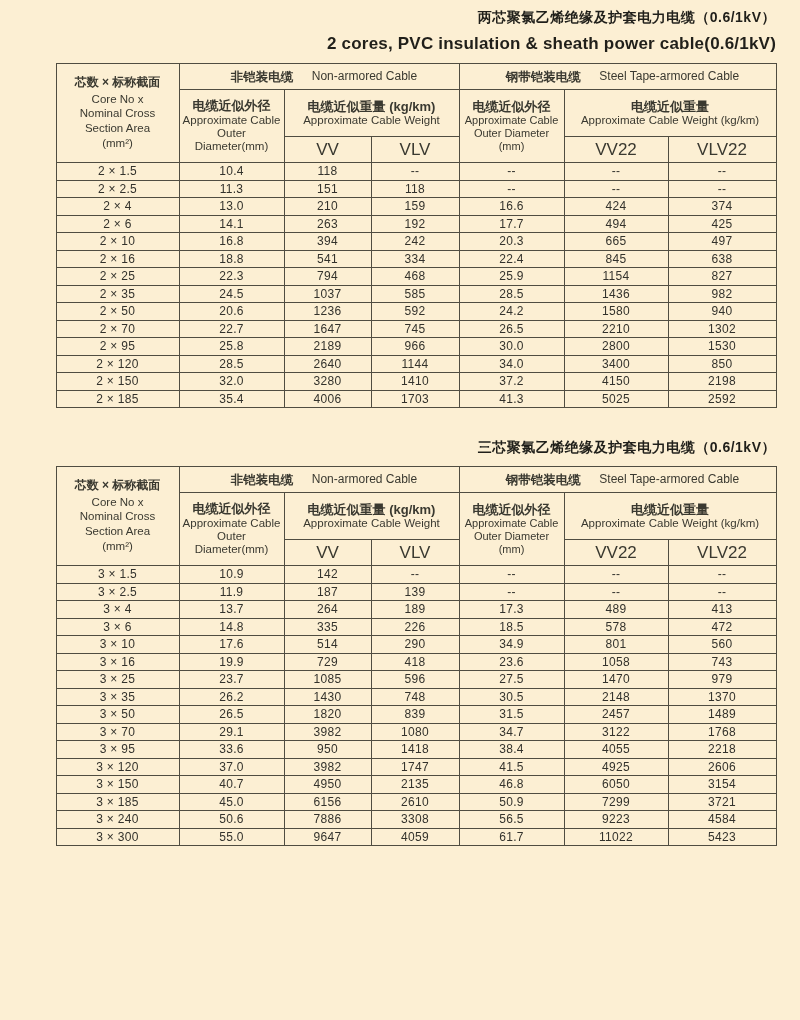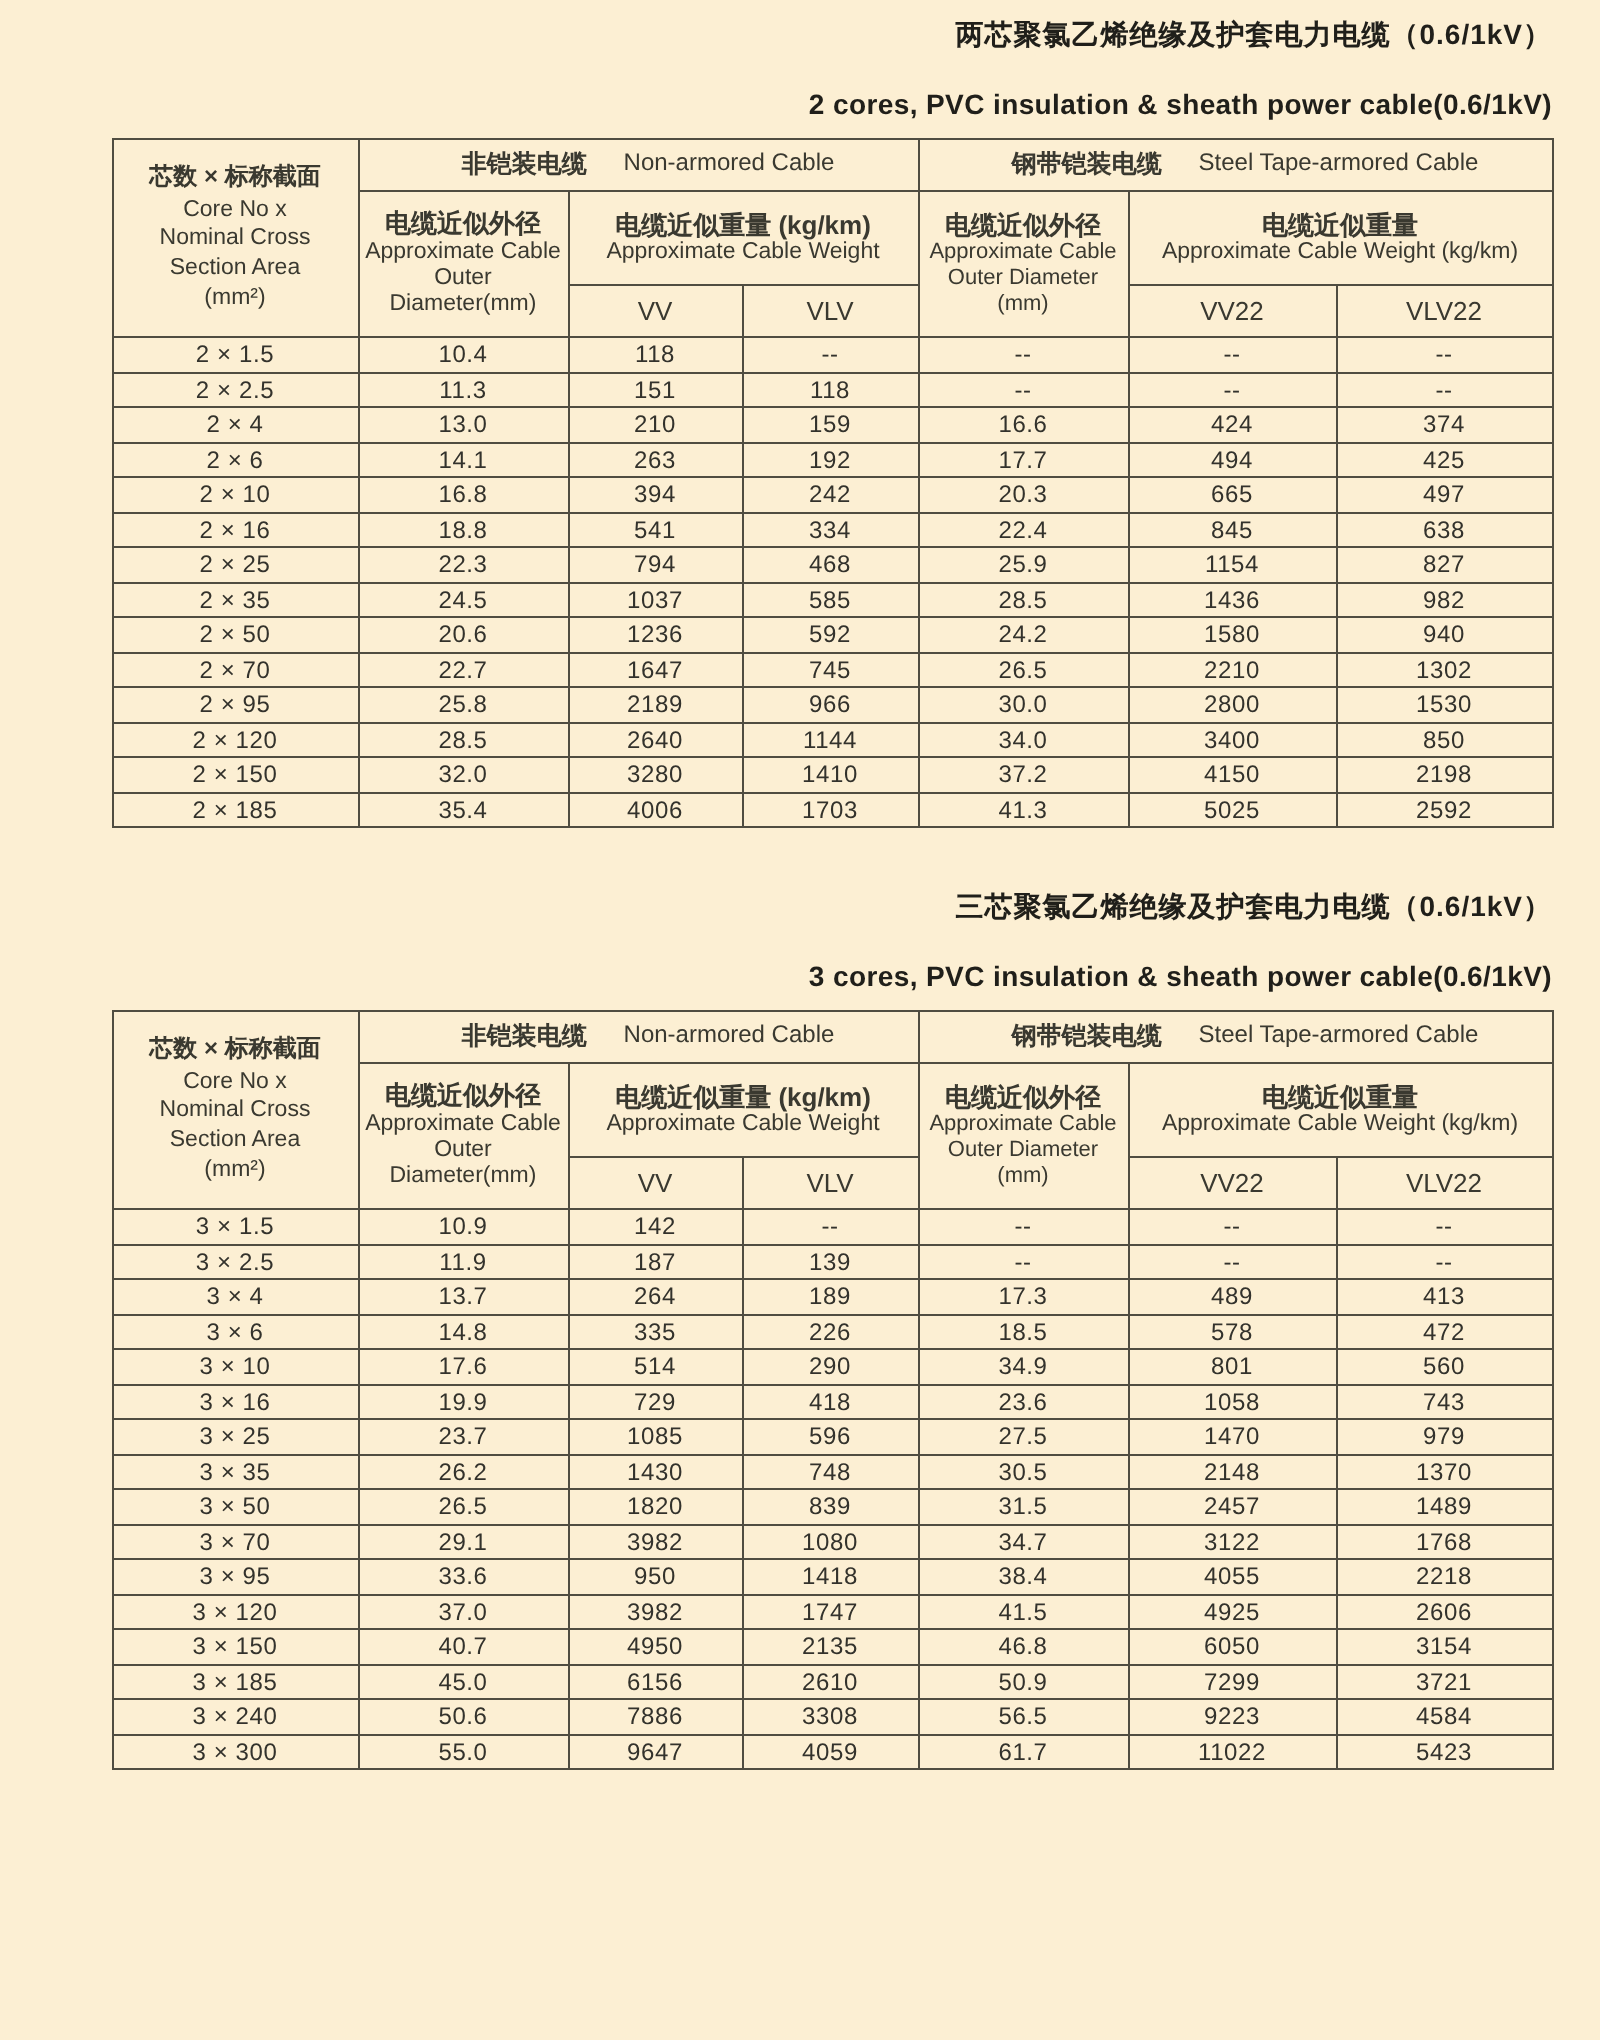--- a/index.html
+++ b/index.html
@@ -9,41 +9,41 @@
     height: 1020px;
     background: #fcefd3;
     font-family: "Liberation Sans", "DejaVu Sans", sans-serif;
     color: #33322c;
   }
   .sheet { width: 800px; height: 1020px; padding-top: 9px; overflow: hidden; padding-left: 32px; }
 
   .title-block { width: 720px; margin: 0 auto 9px; text-align: right; color: #201f1a; }
   .title-block.second { margin-top: 31px; }
   .title-zh { font-size: 14px; font-weight: bold; letter-spacing: 0.5px; }
-  .title-en { font-size: 14px; font-weight: bold; margin-top: 17px; letter-spacing: 0.2px; }
+  .title-en { font-size: 17px; font-weight: bold; margin-top: 7px; letter-spacing: 0.2px; }
 
   table.cable {
     width: 720px;
     margin: 0 auto;
     border-collapse: collapse;
     table-layout: fixed;
   }
   .cable th, .cable td {
     border-style: solid;
     border-color: #504d41;
     border-width: 1.5px 1px;
     text-align: center;
     vertical-align: middle;
     padding: 0;
     overflow: hidden;
   }
   .cable thead th { font-weight: normal; line-height: 1.16; }
   .row-group { height: 26px; }
   .row-mid th { height: 47px; }
-  .row-sub th { height: 26px; font-size: 13px; color: #3a3930; }
+  .row-sub th { height: 26px; font-size: 17px; color: #3a3930; }
 
   .zh  { display: block; font-weight: bold; font-size: 13px; color: #3a3930; }
   .en  { display: block; font-size: 11.5px; color: #3a3930; }
   .en-sm { display: block; font-size: 11px; color: #3a3930; }
 
   .group-head .zh, .group-head .en { display: inline-block; vertical-align: middle; }
   .group-head .zh { font-size: 12.5px; margin-right: 14px; margin-left: 10px; }
   .group-head .en { font-size: 12px; }
 
   .core-head .zh { font-size: 12px; margin-bottom: 2px; }
@@ -247,21 +247,20 @@
           <td>1703</td>
           <td>41.3</td>
           <td>5025</td>
           <td>2592</td>
         </tr>
       </tbody>
   </table>
 
   <div class="title-block second">
     <div class="title-zh">三芯聚氯乙烯绝缘及护套电力电缆（0.6/1kV）</div>
-    <div class="title-en">3 cores, PVC insulation &amp; sheath power cable(0.6/1kV)</div>
   </div>
 
   <table class="cable">
     <colgroup>
       <col style="width:123px">
         <col style="width:105px">
         <col style="width:87px">
       <col style="width:88px">
         <col style="width:105px">
         <col style="width:104px">

